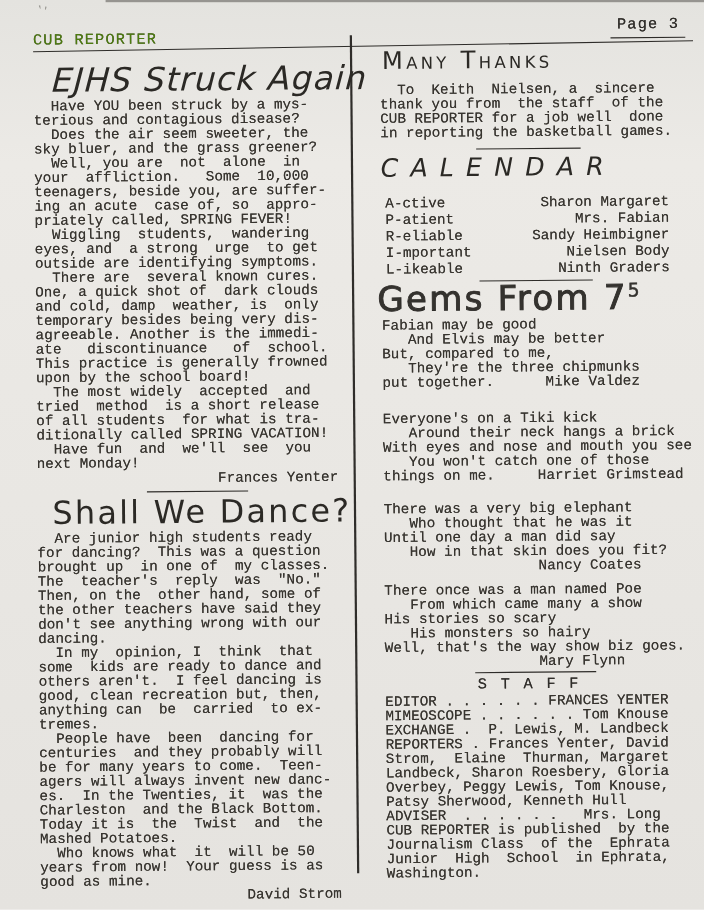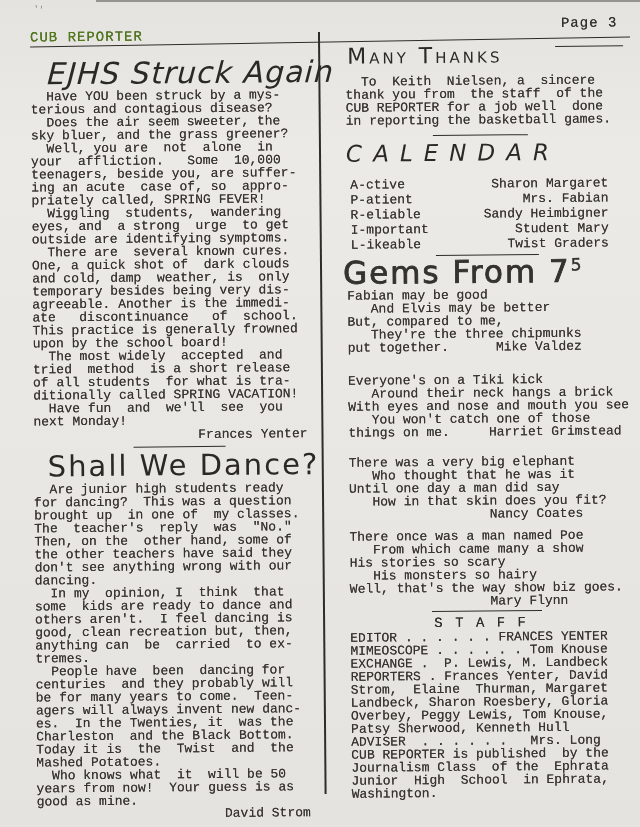--- a/index.html
+++ b/index.html
@@ -42,21 +42,21 @@
   .hand-gems sup{font-size:17px;letter-spacing:0;-webkit-text-stroke:0.4px #2e2c29;}
   .byline{font-size:13px;line-height:13px;text-align:right;padding-right:6px;
     font-family:"Liberation Mono","DejaVu Sans Mono",monospace;color:#37342f;
     text-shadow:0 0 0.6px rgba(55,52,47,.85);}
   .cal-row{display:flex;justify-content:space-between;height:15px;
     font-size:13px;line-height:15px;color:#37342f;text-shadow:0 0 0.6px rgba(55,52,47,.85);}
   .staff-title{font-size:14px;letter-spacing:2px;text-align:center;color:#2f2d2a;
     text-shadow:0 0 0.6px rgba(55,52,47,.85);}
   .masthead{font-size:14px;letter-spacing:1px;color:#4d7c0f;text-shadow:0 0 0.6px rgba(55,52,47,.85);}
   .pageno{font-size:14px;letter-spacing:1px;color:#2f2d2a;border-bottom:1.6px solid #2e2c29;
-    padding:0 6px 15px 6px;text-shadow:0 0 0.6px rgba(55,52,47,.85);}
+    padding:0 6px 3px 6px;text-shadow:0 0 0.6px rgba(55,52,47,.85);}
   .edge-top{position:absolute;top:0;left:96px;right:0;height:2px;background:#55534e;opacity:.55;}
   .pencil{position:absolute;top:5px;left:33px;font-size:9px;color:#8a8882;transform:rotate(8deg);}
 </style>
 </head>
 <body>
 
 <div class="edge-top"></div>
 <div class="pencil">‛′</div>
 
 <div class="sheet">
@@ -143,25 +143,25 @@
     <div class="cal-row">
       <span>P-atient</span>
       <span>Mrs. Fabian</span>
     </div>
     <div class="cal-row">
       <span>R-eliable</span>
       <span>Sandy Heimbigner</span>
     </div>
     <div class="cal-row">
       <span>I-mportant</span>
-      <span>Student Mary</span>
+      <span>Nielsen Body</span>
     </div>
     <div class="cal-row">
       <span>L-ikeable</span>
-      <span>Twist Graders</span>
+      <span>Ninth Graders</span>
     </div>
   </div>
 
   <div class="abs rule" style="left:437px;width:103px;top:256px;"></div>
   <div class="abs hand-gems" style="left:344px;top:255px;"><span>Gems From 7</span><sup>5</sup></div>
 
   <pre class="abs typed" style="left:348px;top:290px;">Fabian may be good
    And Elvis may be better
 But, compared to me,
    They're the three chipmunks

